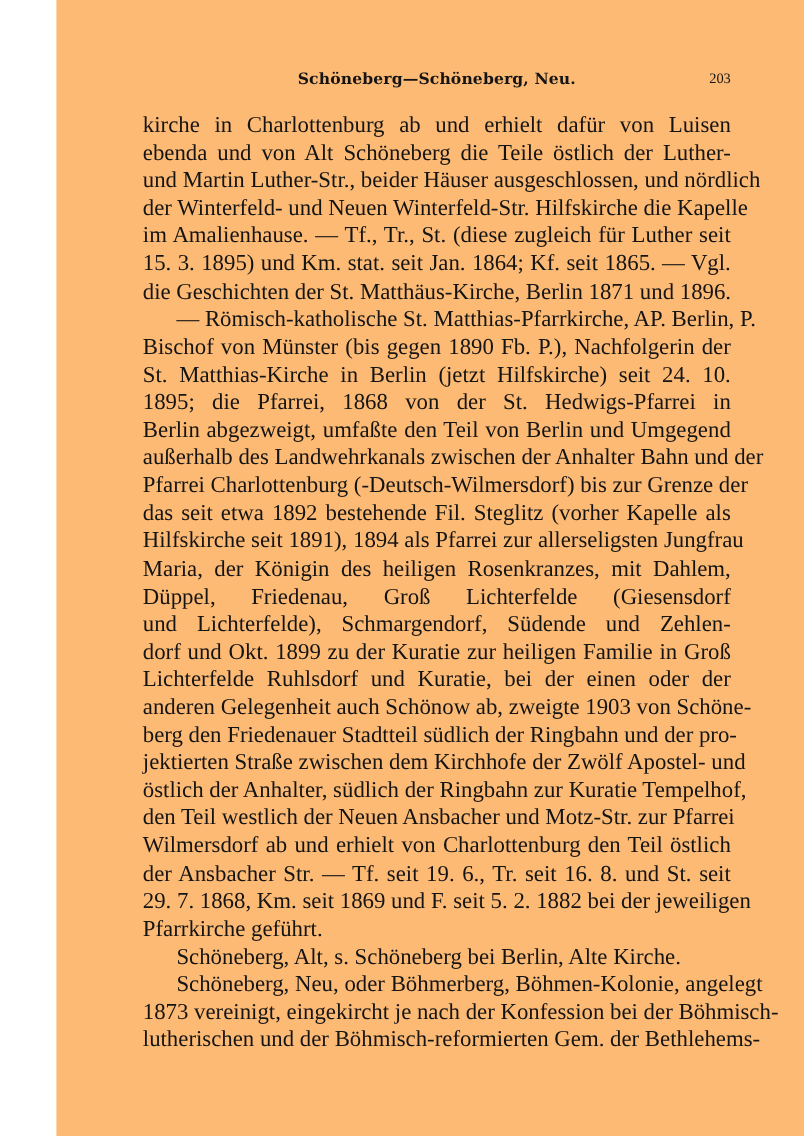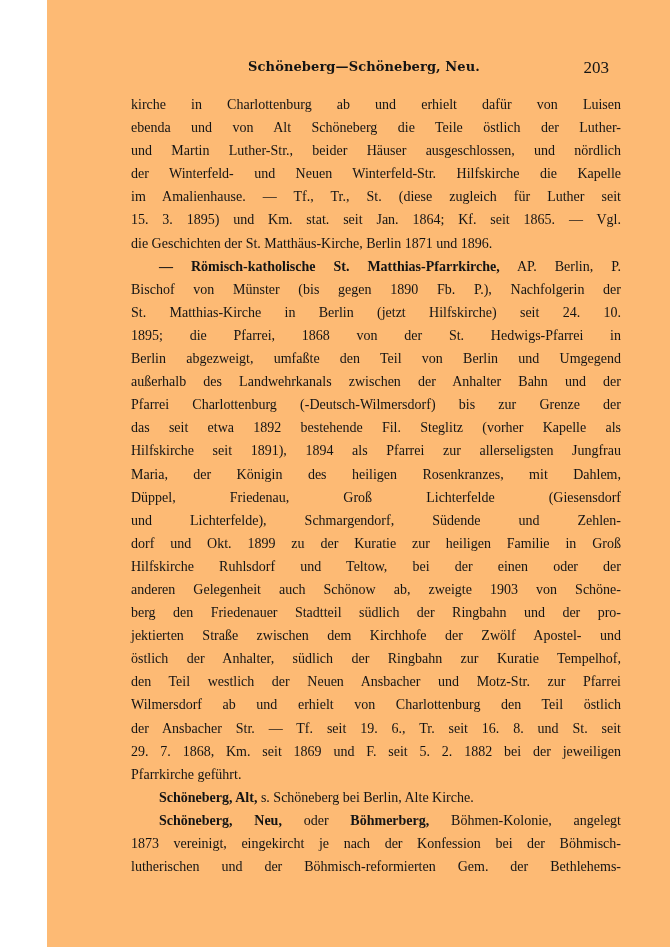--- a/index.html
+++ b/index.html
@@ -1,25 +1,25 @@
 <!DOCTYPE html>
 <html><head>
   <meta charset="utf-8">
   <style>
     html, body { margin: 0; padding: 0; background: #ffffff; }
     body { width: 670px; height: 947px; position: relative; overflow: hidden; color: #141414; }
     .page { position: absolute; left: 0; top: 0; width: 670px; height: 947px; background: #fdba74; margin-left: 47px; }
     .running-head { position: absolute; top: 59px; left: 72px; width: 490px; height: 20px; }
     .running-title { position: absolute; left: 0; right: 0; text-align: center; font-family: "DejaVu Serif", serif; font-size: 13px; font-weight: bold; letter-spacing: 0.1px; }
-    .page-number { position: absolute; right: 0; top: -1px; font-family: "Liberation Serif", serif; font-size: 17px; }
-    .body-text { position: absolute; top: 93px; left: 84px; width: 490px; font-family: "Liberation Serif", serif; font-size: 14px; line-height: 23.1px; }
+    .page-number { position: absolute; right: 0; top: -1px; font-family: "Liberation Serif", serif; font-size: 12px; }
+    .body-text { position: absolute; top: 93px; left: 72px; width: 490px; font-family: "Liberation Serif", serif; font-size: 19px; line-height: 23.1px; }
     .line { display: block; white-space: nowrap; text-align: justify; text-align-last: justify; height: 23.1px; overflow: visible; }
     .line.last { text-align-last: left; }
     .indent { padding-left: 28px; }
-    .bold { font-weight: bold; }
+    .bold { font-weight: normal; }
   </style>
 </head>
 <body>
 
 <div class="page">
   <div class="running-head">
     <span class="running-title">Schöneberg—Schöneberg, Neu.</span>
     <span class="page-number">203</span>
   </div>
 
@@ -37,21 +37,21 @@
     <span class="line"><span>1895; die Pfarrei, 1868 von der St. Hedwigs-Pfarrei in</span></span>
     <span class="line"><span>Berlin abgezweigt, umfaßte den Teil von Berlin und Umgegend</span></span>
     <span class="line"><span>außerhalb des Landwehrkanals zwischen der Anhalter Bahn und der</span></span>
     <span class="line"><span>Pfarrei Charlottenburg (-Deutsch-Wilmersdorf) bis zur Grenze der</span></span>
     <span class="line"><span>das seit etwa 1892 bestehende Fil. Steglitz (vorher Kapelle als</span></span>
     <span class="line"><span>Hilfskirche seit 1891), 1894 als Pfarrei zur allerseligsten Jungfrau</span></span>
     <span class="line"><span>Maria, der Königin des heiligen Rosenkranzes, mit Dahlem,</span></span>
     <span class="line"><span>Düppel, Friedenau, Groß Lichterfelde (Giesensdorf</span></span>
     <span class="line"><span>und Lichterfelde), Schmargendorf, Südende und Zehlen-</span></span>
     <span class="line"><span>dorf und Okt. 1899 zu der Kuratie zur heiligen Familie in Groß</span></span>
-    <span class="line"><span>Hilfskirche Ruhlsdorf und Teltow, bei der einen oder der</span></span>
+    <span class="line"><span>Lichterfelde Ruhlsdorf und Kuratie, bei der einen oder der</span></span>
     <span class="line"><span>anderen Gelegenheit auch Schönow ab, zweigte 1903 von Schöne-</span></span>
     <span class="line"><span>berg den Friedenauer Stadtteil südlich der Ringbahn und der pro-</span></span>
     <span class="line"><span>jektierten Straße zwischen dem Kirchhofe der Zwölf Apostel- und</span></span>
     <span class="line"><span>östlich der Anhalter, südlich der Ringbahn zur Kuratie Tempelhof,</span></span>
     <span class="line"><span>den Teil westlich der Neuen Ansbacher und Motz-Str. zur Pfarrei</span></span>
     <span class="line"><span>Wilmersdorf ab und erhielt von Charlottenburg den Teil östlich</span></span>
     <span class="line"><span>der Ansbacher Str. — Tf. seit 19. 6., Tr. seit 16. 8. und St. seit</span></span>
     <span class="line"><span>29. 7. 1868, Km. seit 1869 und F. seit 5. 2. 1882 bei der jeweiligen</span></span>
     <span class="line last"><span>Pfarrkirche geführt.</span></span>
     <span class="line indent last"><span class="bold">Schöneberg, Alt,</span><span> s. Schöneberg bei Berlin, Alte Kirche.</span></span>

